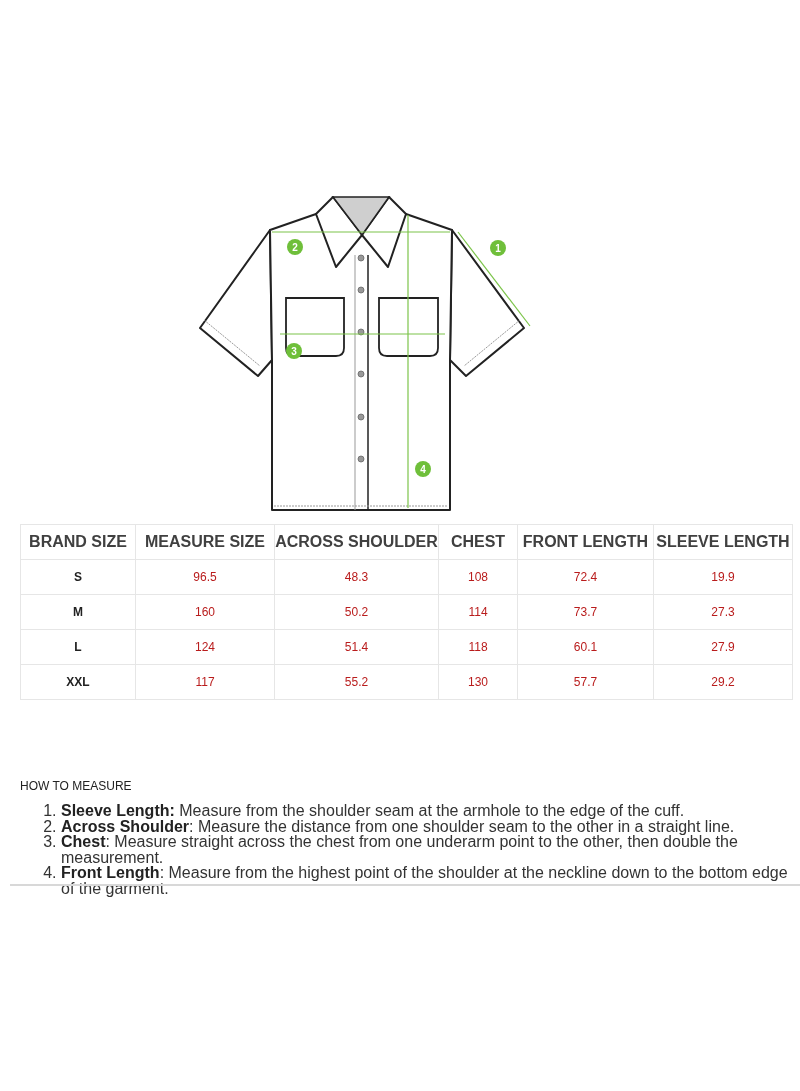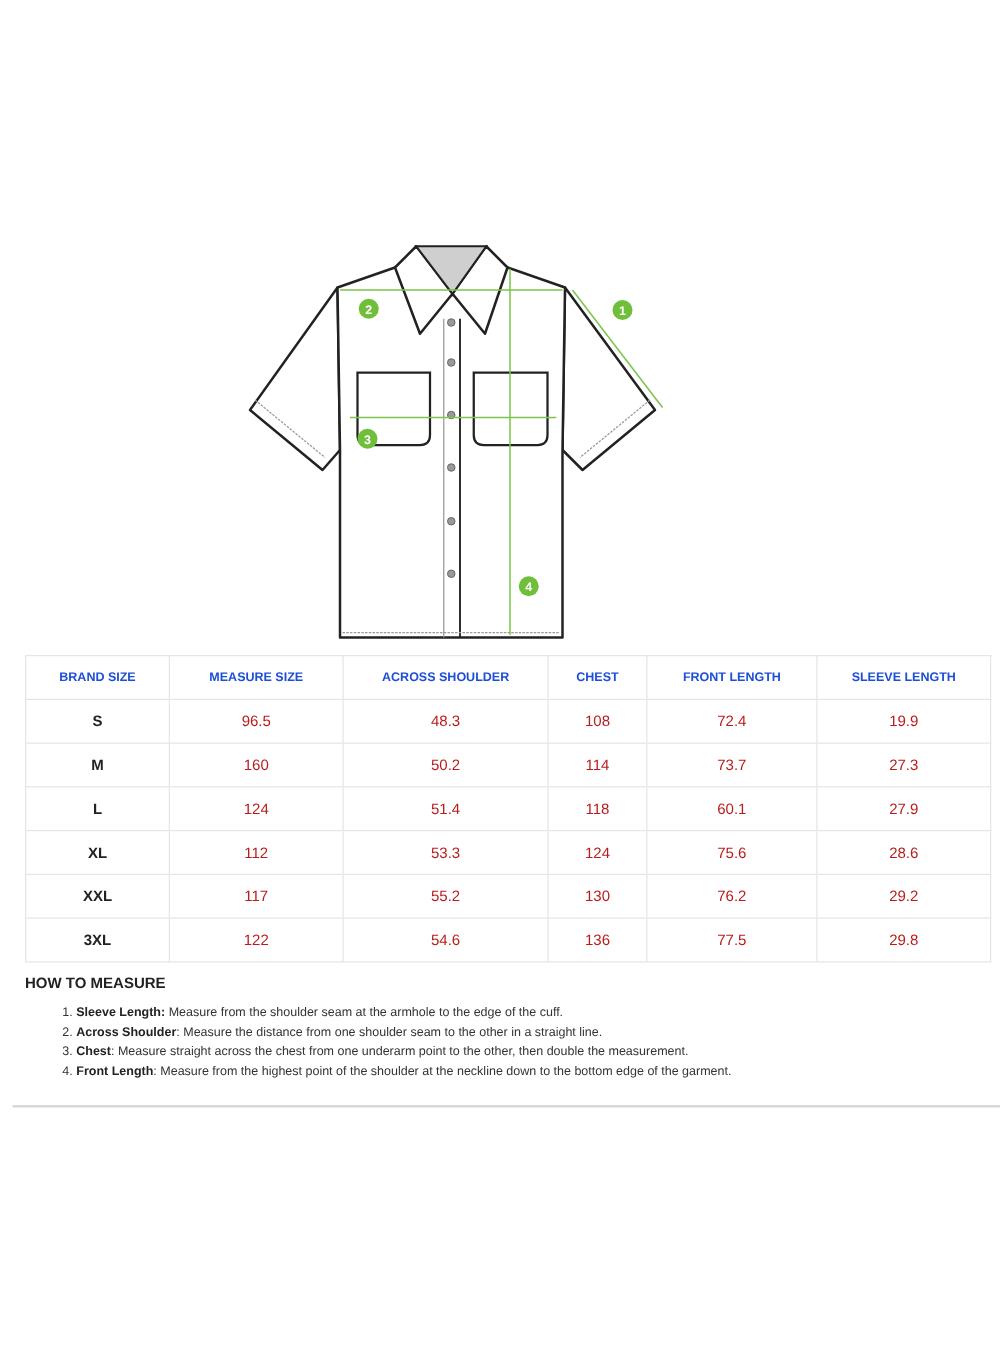--- a/index.html
+++ b/index.html
@@ -1,25 +1,25 @@
 <!DOCTYPE html>
 <html><head>
 <meta charset="utf-8">
 <style>
   html, body { margin:0; padding:0; background:#ffffff; }
   body { width:800px; height:1091px; position:relative; overflow:hidden; font-family:"Liberation Sans", "DejaVu Sans", sans-serif; color:#222; }
   .diagram { position:absolute; left:190px; top:180px; width:350px; height:340px; }
   .size-table { position:absolute; left:20px; top:524px; width:772px; border-collapse:collapse; table-layout:fixed; }
   .size-table th, .size-table td { border:1px solid #e6e6e6; text-align:center; height:34px; padding:0; font-size:12px; }
-  .size-table th { font-weight:bold; color:#1d4ed8; font-size:10px; }
+  .size-table th { font-weight:bold; color:#404040; font-size:16px; }
   .size-table td { color:#b91c1c; }
   .size-table td.brand { font-weight:bold; color:#222; }
   .howto { position:absolute; left:20px; top:779px; width:770px; }
-  .howto h3 { margin:0 0 10px 0; font-size:12px; font-weight:bold; color:#222; }
-  .howto ol { margin:0; padding-left:41px; font-size:10px; line-height:15.5px; color:#333; }
+  .howto h3 { margin:0 0 10px 0; font-size:12px; font-weight:normal; color:#222; }
+  .howto ol { margin:0; padding-left:41px; font-size:16px; line-height:15.5px; color:#333; }
   .howto ol li b { color:#222; }
   .rule { position:absolute; left:10px; top:884px; width:790px; height:2px; background:#d8d8d8; }
 </style>
 </head>
 <body>
 
 <div class="diagram">
   <svg width="350" height="340" viewBox="0 0 350 340">
 
     <g fill="#ffffff" stroke="#222" stroke-width="2" stroke-linejoin="round">
@@ -112,42 +112,26 @@
     </tr>
     <tr>
       <td class="brand">L</td>
       <td>124</td>
       <td>51.4</td>
       <td>118</td>
       <td>60.1</td>
       <td>27.9</td>
     </tr>
     <tr>
-      <td class="brand">XL</td>
-      <td>112</td>
-      <td>53.3</td>
-      <td>124</td>
-      <td>75.6</td>
-      <td>28.6</td>
-    </tr>
-    <tr>
       <td class="brand">XXL</td>
       <td>117</td>
       <td>55.2</td>
       <td>130</td>
-      <td>76.2</td>
+      <td>57.7</td>
       <td>29.2</td>
-    </tr>
-    <tr>
-      <td class="brand">3XL</td>
-      <td>122</td>
-      <td>54.6</td>
-      <td>136</td>
-      <td>77.5</td>
-      <td>29.8</td>
     </tr>
   </tbody>
 </table>
 
 <div class="howto">
   <h3>HOW TO MEASURE</h3>
   <ol>
     <li><b>Sleeve Length:</b><span> Measure from the shoulder seam at the armhole to the edge of the cuff.</span></li>
     <li><b>Across Shoulder</b><span>: Measure the distance from one shoulder seam to the other in a straight line.</span></li>
     <li><b>Chest</b><span>: Measure straight across the chest from one underarm point to the other, then double the measurement.</span></li>

